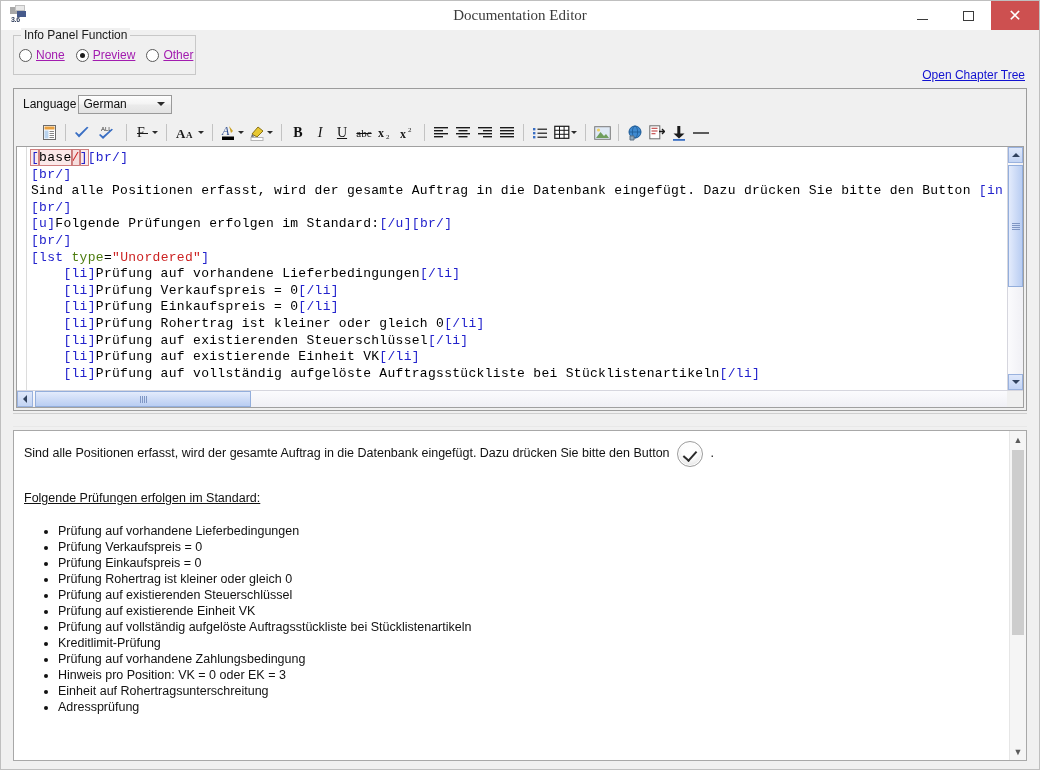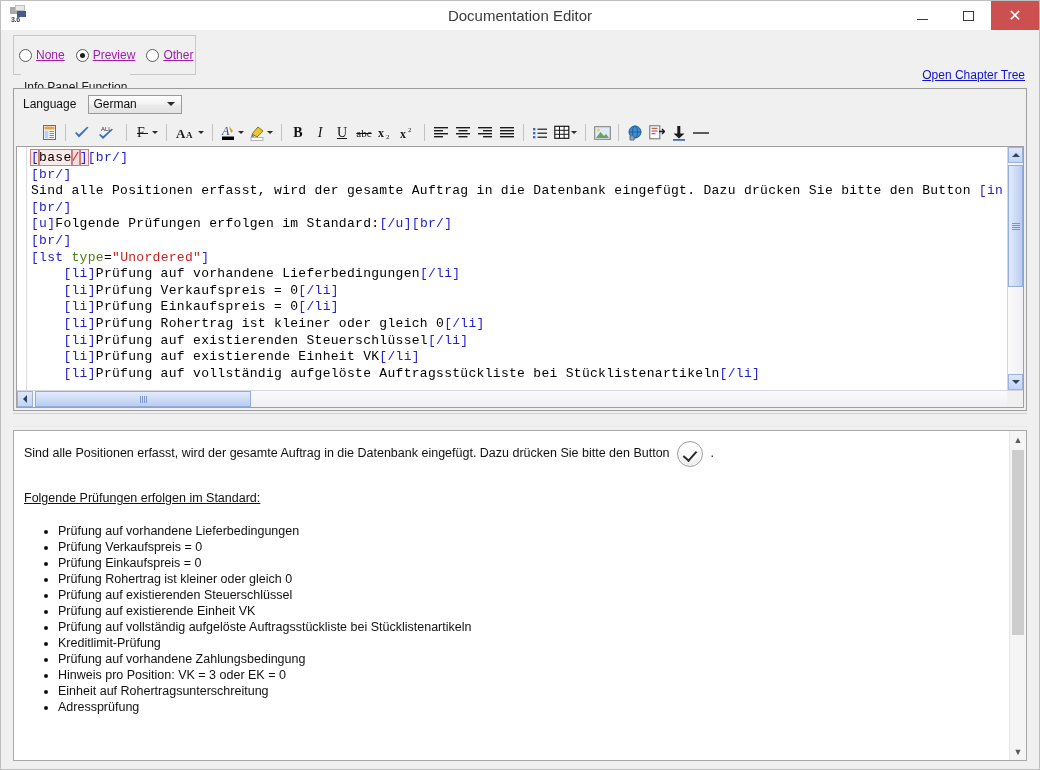--- a/index.html
+++ b/index.html
@@ -35,21 +35,21 @@
   #app-icon .blk1 { position:absolute; left:1px; top:2px; width:11px; height:7px; background:#a8a8a8; }
   #app-icon .blk2 { position:absolute; left:6px; top:0px; width:10px; height:6px; background:#e8e8e8; border:1px solid #c0c0c0; }
   #app-icon .blk3 { position:absolute; left:8px; top:6px; width:9px; height:6px; background:#465a8b; }
   #app-icon .ver  { position:absolute; left:2px; top:11px; font-size:7px; color:#35425f; font-family:"Liberation Sans",sans-serif; font-weight:bold; letter-spacing:-0.3px; }
 
   #title-text {
     position: absolute; left: 0; right: 0; top: 0;
     height: 29px; line-height: 29px;
     text-align: center;
     font-size: 15px; color: #3b3b3b;
-    font-family: Liberation Sans, sans-serif;
+    font-family: Liberation Serif, serif;
     pointer-events: none;
   }
   #win-controls {
     margin-left: auto; display: flex; height: 29px; align-items: stretch;
   }
   .wbtn {
     width: 46px; height: 29px;
     display: flex; align-items: center; justify-content: center;
     background: #ffffff; border: none; cursor: default;
     font-size: 13px; color: #3b3b3b;
@@ -76,24 +76,23 @@
   }
   .groupbox {
     position: relative;
     width: 183px; height: 40px;
     border: 1px solid #c8c8c8;
     background: transparent;
   }
   .groupbox > .gb-title {
     position: absolute; top: -8px; left: 7px;
     background: #f0f0f0;
-    padding: 8px 3px;
+    padding: 0 3px;
     font-size: 12px; color: #1a1a1a;
     white-space: nowrap;
-    margin-top: 44px;
   }
   .gb-body {
     position: absolute; left: 5px; top: 12px;
     display: flex; align-items: center; gap: 11px;
   }
   .radio-item { display: flex; align-items: center; gap: 4px; cursor: default; }
   .radio-dot {
     width: 13px; height: 13px; border-radius: 50%;
     border: 1px solid #5a5a5a; background: #ffffff;
     position: relative; flex: 0 0 auto;
@@ -120,21 +119,21 @@
     display: flex; flex-direction: column;
     position: relative;
   }
 
   
   #lang-row {
     height: 30px; min-height: 30px;
     display: flex; align-items: center;
     padding-left: 9px;
   }
-  #lang-label { font-size: 12px; color: #101010; margin-right: 12px; }
+  #lang-label { font-size: 12px; color: #101010; margin-right: 2px; }
   #lang-select {
     width: 94px; height: 19px;
     border: 1px solid #9a9a9a;
     background: linear-gradient(to bottom, #fefefe 0%, #f3f3f3 48%, #ebebeb 52%, #e3e3e3 100%);
     display: flex; align-items: center;
     position: relative;
     font-size: 12px; color: #101010;
     padding-left: 4px;
   }
   #lang-select .arrow {
@@ -679,21 +678,21 @@
         <ul id="preview-list">
             <li>Prüfung auf vorhandene Lieferbedingungen</li>
             <li>Prüfung Verkaufspreis = 0</li>
             <li>Prüfung Einkaufspreis = 0</li>
             <li>Prüfung Rohertrag ist kleiner oder gleich 0</li>
             <li>Prüfung auf existierenden Steuerschlüssel</li>
             <li>Prüfung auf existierende Einheit VK</li>
             <li>Prüfung auf vollständig aufgelöste Auftragsstückliste bei Stücklistenartikeln</li>
             <li>Kreditlimit-Prüfung</li>
             <li>Prüfung auf vorhandene Zahlungsbedingung</li>
-            <li>Hinweis pro Position: VK = 3 oder EK = 0</li>
+            <li>Hinweis pro Position: VK = 0 oder EK = 3</li>
             <li>Einheit auf Rohertragsunterschreitung</li>
             <li>Adressprüfung</li>
           </ul>
       </div>
       <div id="prev-vscroll">
         <div class="pv-btn">▲</div>
         <div class="pv-track">
           <div class="pv-thumb"></div>
         </div>
         <div class="pv-btn">▼</div>

